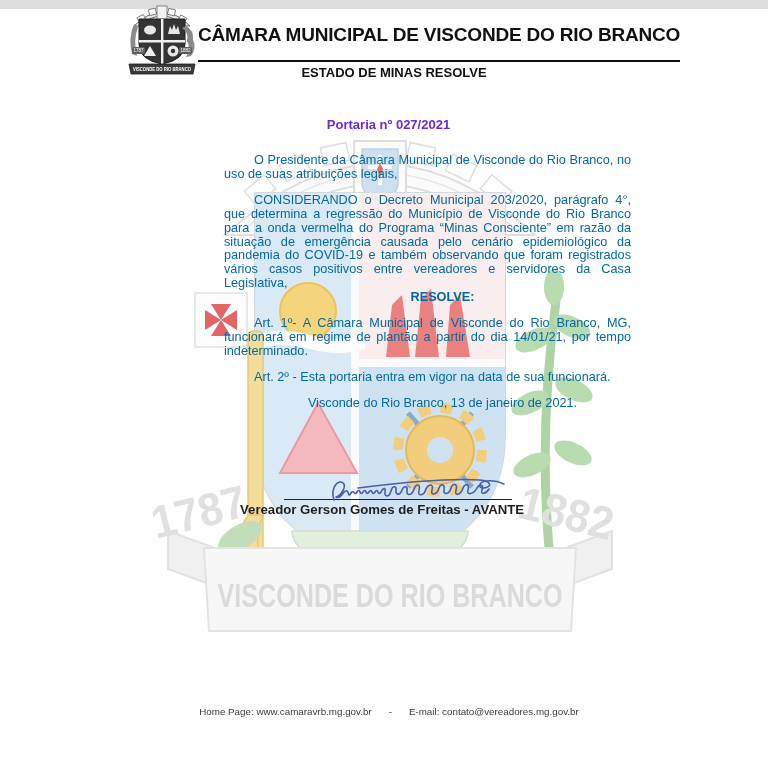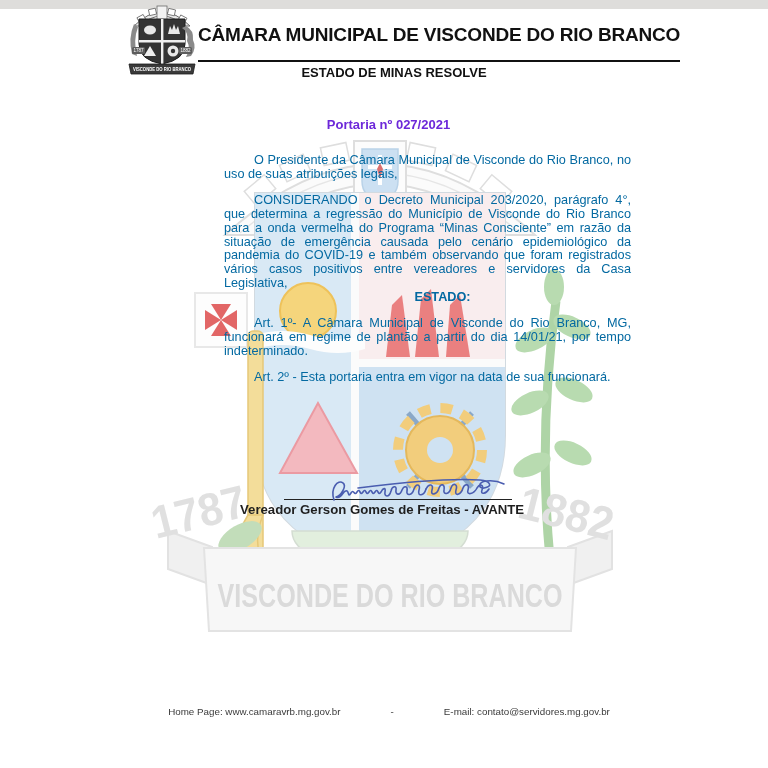--- a/index.html
+++ b/index.html
@@ -55,21 +55,21 @@
   .sig-scrawl{display:block;margin:0 auto -7px 88px;}
   .sig-rule{width:228px;margin:0 auto;border-top:1.6px solid #222;}
   .sig-name{font-size:13.2px;font-weight:bold;margin-top:2px;}
   .sig-role{font-size:12.5px;margin-top:1px;}
 
   
   .footer{
     position:absolute;left:84px;top:705px;width:610px;
     text-align:center;font-size:9.8px;line-height:13.5px;color:#3a3a3a;
   }
-  .footer-line2{display:flex;justify-content:center;gap:50px;}
+  .footer-line2{display:flex;justify-content:center;gap:17px;}
 </style>
 </head>
 <body>
 
 <div class="page">
   <div class="scan-band"></div>
 
   <svg class="watermark" viewBox="0 0 500 530" width="500" height="530">
 
     <g>
@@ -201,37 +201,38 @@
   <div class="header-text">
     <span class="org-name">CÂMARA MUNICIPAL DE VISCONDE DO RIO BRANCO</span>
     <div class="state-name">ESTADO DE MINAS RESOLVE</div>
   </div>
 
   <div class="doc-title">Portaria nº 027/2021</div>
 
   <div class="doc-body">
     <p><span>O Presidente da Câmara Municipal de Visconde do Rio Branco, no uso de suas atribuições legais,</span></p>
     <p class="para-considerando"><span class="lead">CONSIDERANDO</span><span> o Decreto Municipal 203/2020, parágrafo 4°, que determina a regressão do Município de Visconde do Rio Branco para a onda vermelha do Programa “Minas Consciente” em razão da situação de emergência causada pelo cenário epidemiológico da pandemia do COVID-19 e também observando que foram registrados vários casos positivos entre vereadores e servidores da Casa Legislativa,</span></p>
-    <p class="resolve">ESTADO:</p>
+    <p class="resolve">RESOLVE:</p>
     <p class="art1"><span class="lead">Art. 1º-</span><span> A Câmara Municipal de Visconde do Rio Branco, MG, funcionará em regime de plantão a partir do dia 14/01/21, por tempo indeterminado.</span></p>
     <p class="art2"><span class="lead">Art. 2º -</span><span> Esta portaria entra em vigor na data de sua funcionará.</span></p>
+    <p class="dateline">Visconde do Rio Branco, 13 de janeiro de 2021.</p>
   </div>
 
   <div class="sig-block">
     <svg class="sig-scrawl" viewBox="0 0 180 32" width="180" height="32">
       <g fill="none" stroke="#4a5db0" stroke-width="1.6" stroke-linecap="round" stroke-linejoin="round">
         <path d="M6,26 C2,14 10,5 15,9 C19,12 13,22 8,23 C14,26 15,15 19,17 C21,18 20,24 23,19 C26,14 26,23 29,18 C32,13 32,23 35,18 C38,13 38,23 41,18 C44,13 44,23 47,18 C50,13 50,23 53,18 C55,14 58,13 57,18 C56,23 61,24 63,17 C64,12 69,11 68,16 C67,21 72,22 74,16 C76,11 80,12 79,17 C78,22 84,22 86,15 C88,9 93,10 91,16 C89,23 96,22 98,15"></path>
         <path d="M98,15 C101,9 106,10 104,16 C102,22 109,21 111,14 C113,9 117,10 116,16 C115,21 121,21 123,14 C125,8 130,10 128,16 C126,23 133,21 135,14 C137,9 142,10 140,16 C138,22 146,20 149,14 C152,9 156,11 154,16 C152,21 158,20 161,15"></path>
         <path d="M30,14 C70,9 120,4 152,6 C163,7 165,13 156,14 C150,15 150,8 158,7 C165,6 172,8 176,10"></path>
       </g>
     </svg>
     <div class="sig-rule"></div>
     <div class="sig-name">Vereador Gerson Gomes de Freitas - AVANTE</div>
   </div>
 
   <div class="footer">
     <div class="footer-line2">
       <span>Home Page: www.camaravrb.mg.gov.br</span>
       <span>-</span>
-      <span>E-mail: contato@servidores.mg.gov.br</span>
+      <span>E-mail: contato@vereadores.mg.gov.br</span>
     </div>
   </div>
 </div>
 
 </body></html>

